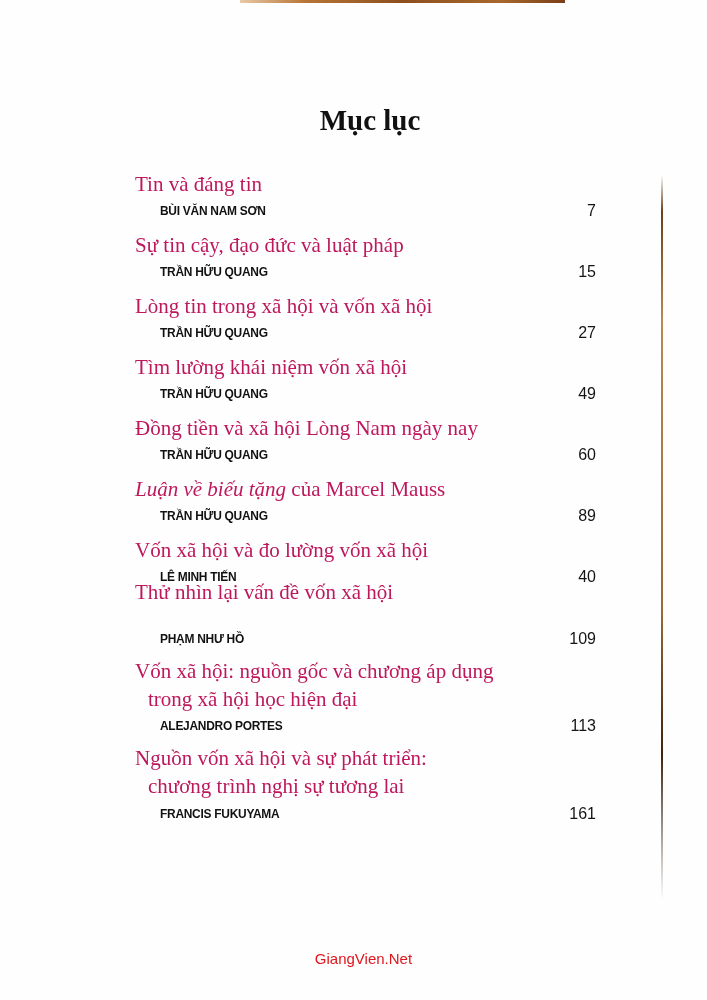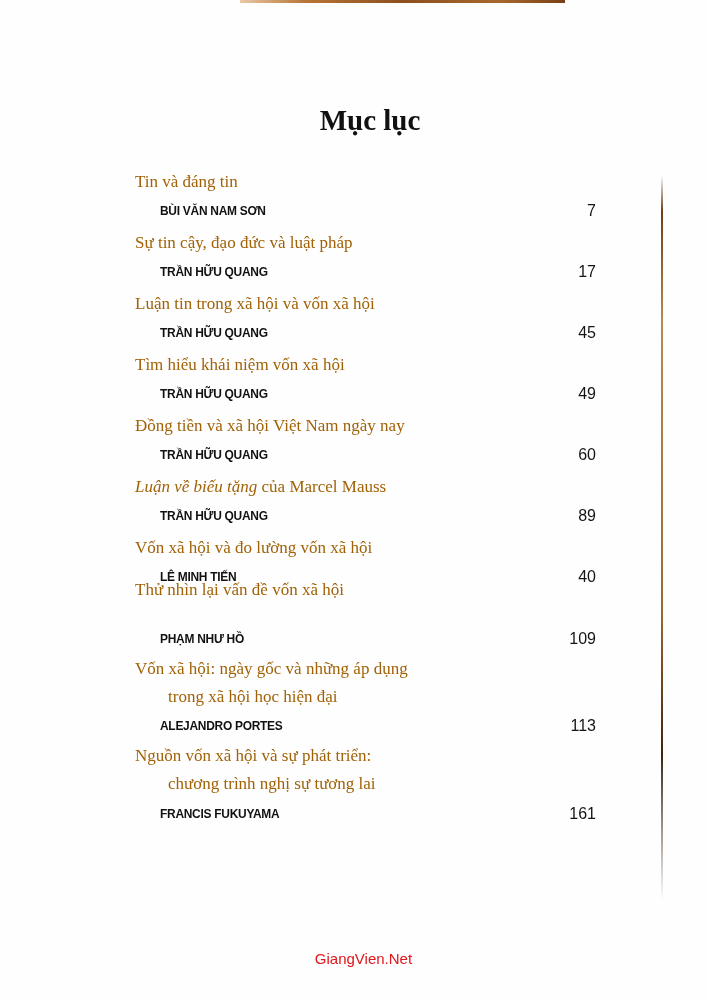--- a/index.html
+++ b/index.html
@@ -16,24 +16,24 @@
   .page-edge {
     position: absolute; left: 661px; top: 175px; width: 2px; height: 725px;
     background: linear-gradient(180deg, rgba(120,70,30,0) 0%, #6b3f1b 5%, #b88a4e 20%, #9a6a34 60%, #3e2410 80%, rgba(120,70,30,0) 100%);
   }
   .toc-title {
     position: absolute; left: 0; width: 740px; top: 104px;
     text-align: center; font-size: 29px; font-weight: bold;
     font-family: "Liberation Serif", serif; color: #111;
   }
   .entry-title {
-    position: absolute; left: 135px; font-size: 17px;
-    font-family: "Liberation Serif", serif; white-space: nowrap; color: #a16207;
+    position: absolute; left: 135px; font-size: 21px;
+    font-family: "Liberation Serif", serif; white-space: nowrap; color: #be185d;
   }
-  .entry-title.cont { left: 168px; }
+  .entry-title.cont { left: 148px; }
   .entry-title i { }
   .entry-author {
     position: absolute; left: 160px; font-size: 13px; font-weight: bold;
     font-family: "Liberation Sans", sans-serif; letter-spacing: -0.3px;
     transform: scaleX(0.92); transform-origin: left center;
     white-space: nowrap; color: #111;
   }
   .entry-page {
     position: absolute; right: 111px; font-size: 16px;
     font-family: "Liberation Sans", sans-serif; text-align: right; color: #151515;
@@ -54,37 +54,37 @@
 
 <div>
   <div class="entry-title" style="top:172px">Tin và đáng tin</div>
   <div class="entry-author" style="top:203px">BÙI VĂN NAM SƠN</div>
   <div class="entry-page" style="top:202px">7</div>
 </div>
 
 <div>
   <div class="entry-title" style="top:233px">Sự tin cậy, đạo đức và luật pháp</div>
   <div class="entry-author" style="top:264px">TRẦN HỮU QUANG</div>
-  <div class="entry-page" style="top:263px">17</div>
+  <div class="entry-page" style="top:263px">15</div>
 </div>
 
 <div>
-  <div class="entry-title" style="top:294px">Luận tin trong xã hội và vốn xã hội</div>
+  <div class="entry-title" style="top:294px">Lòng tin trong xã hội và vốn xã hội</div>
   <div class="entry-author" style="top:325px">TRẦN HỮU QUANG</div>
-  <div class="entry-page" style="top:324px">45</div>
+  <div class="entry-page" style="top:324px">27</div>
 </div>
 
 <div>
-  <div class="entry-title" style="top:355px">Tìm hiểu khái niệm vốn xã hội</div>
+  <div class="entry-title" style="top:355px">Tìm lường khái niệm vốn xã hội</div>
   <div class="entry-author" style="top:386px">TRẦN HỮU QUANG</div>
   <div class="entry-page" style="top:385px">49</div>
 </div>
 
 <div>
-  <div class="entry-title" style="top:416px">Đồng tiền và xã hội Việt Nam ngày nay</div>
+  <div class="entry-title" style="top:416px">Đồng tiền và xã hội Lòng Nam ngày nay</div>
   <div class="entry-author" style="top:447px">TRẦN HỮU QUANG</div>
   <div class="entry-page" style="top:446px">60</div>
 </div>
 
 <div>
   <div class="entry-title" style="top:477px"><i>Luận về biếu tặng</i><span> của Marcel Mauss</span></div>
   <div class="entry-author" style="top:508px">TRẦN HỮU QUANG</div>
   <div class="entry-page" style="top:507px">89</div>
 </div>
 
@@ -94,21 +94,21 @@
   <div class="entry-page" style="top:568px">40</div>
 </div>
 
 <div>
   <div class="entry-title" style="top:580px">Thử nhìn lại vấn đề vốn xã hội</div>
   <div class="entry-author" style="top:631px">PHẠM NHƯ HỒ</div>
   <div class="entry-page" style="top:630px">109</div>
 </div>
 
 <div>
-  <div class="entry-title" style="top:659px">Vốn xã hội: ngày gốc và những áp dụng</div>
+  <div class="entry-title" style="top:659px">Vốn xã hội: nguồn gốc và chương áp dụng</div>
   <div class="entry-title cont" style="top:687px">trong xã hội học hiện đại</div>
   <div class="entry-author" style="top:718px">ALEJANDRO PORTES</div>
   <div class="entry-page" style="top:717px">113</div>
 </div>
 
 <div>
   <div class="entry-title" style="top:746px">Nguồn vốn xã hội và sự phát triển:</div>
   <div class="entry-title cont" style="top:774px">chương trình nghị sự tương lai</div>
   <div class="entry-author" style="top:806px">FRANCIS FUKUYAMA</div>
   <div class="entry-page" style="top:805px">161</div>

